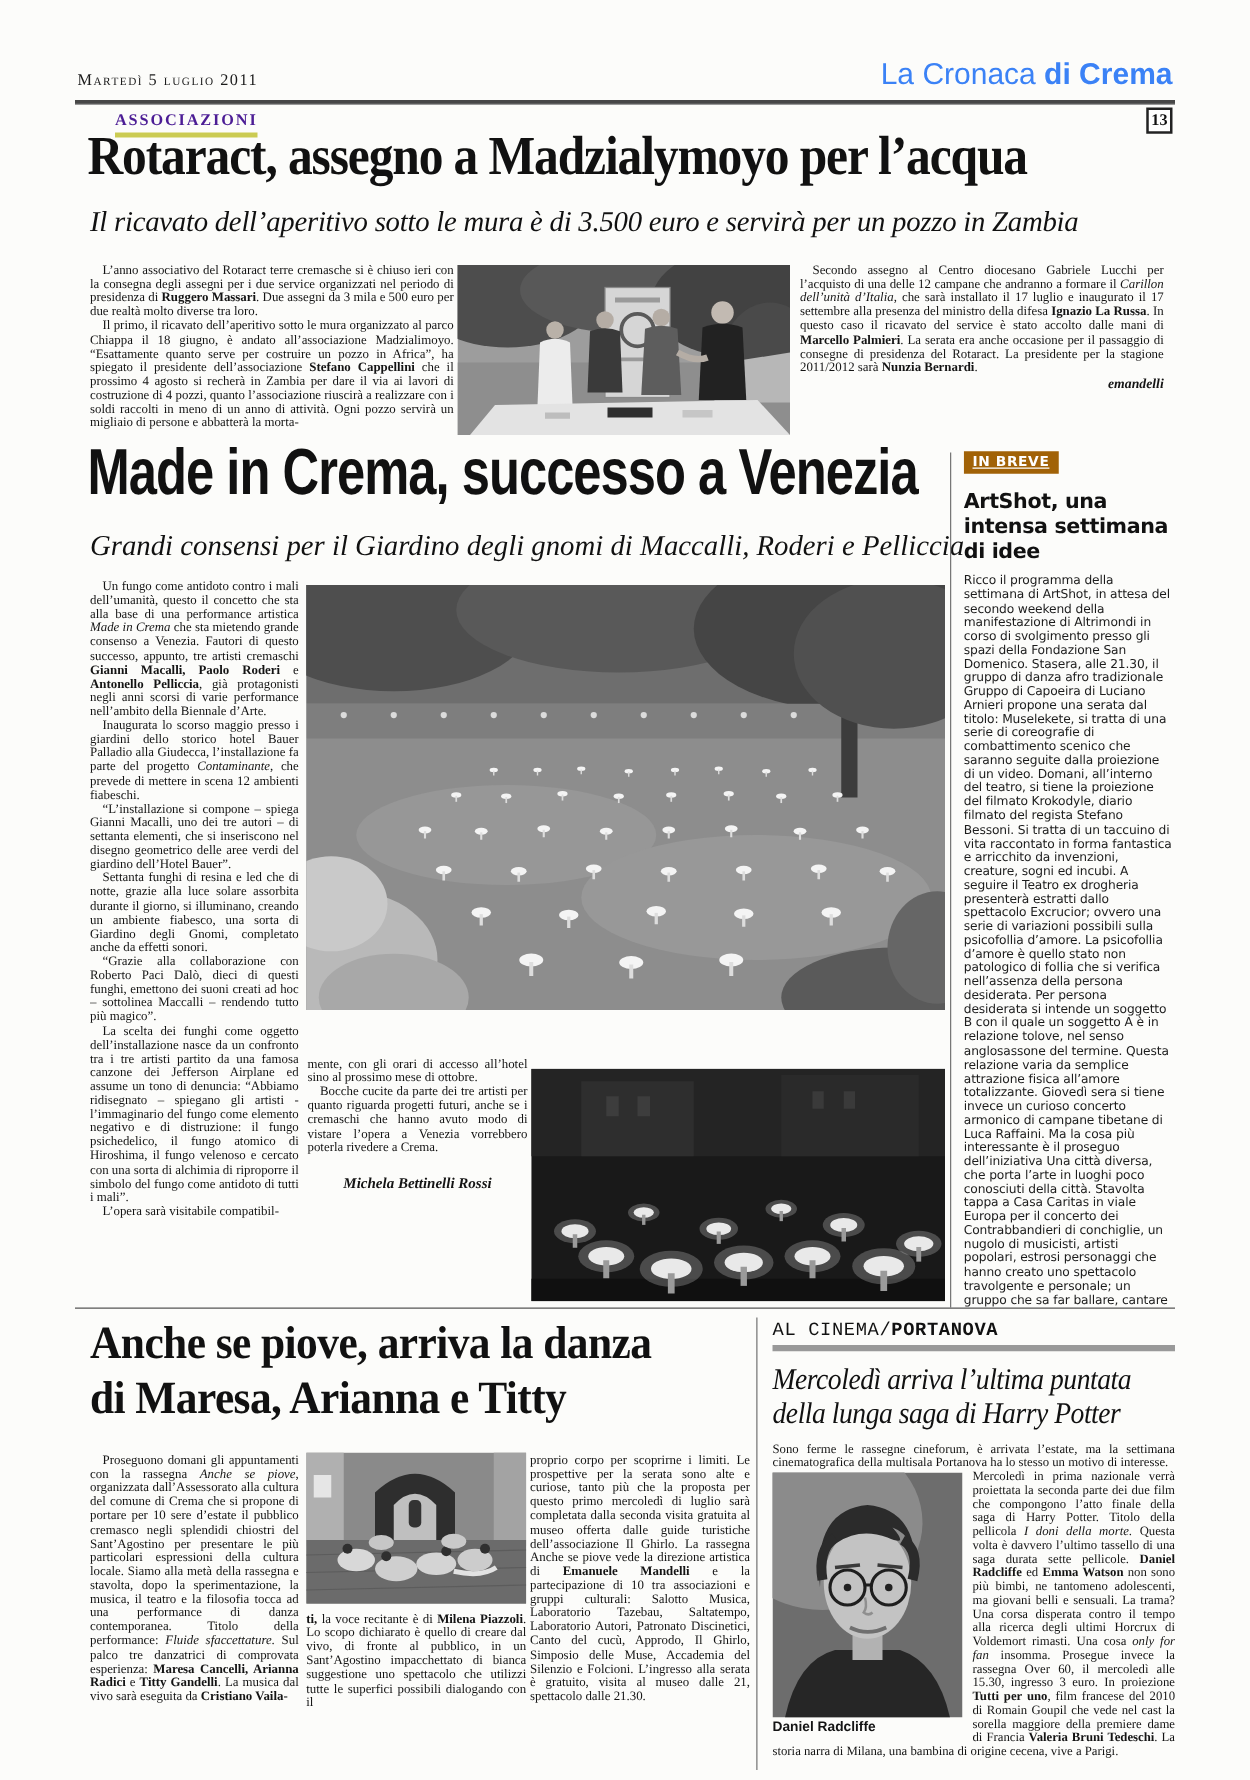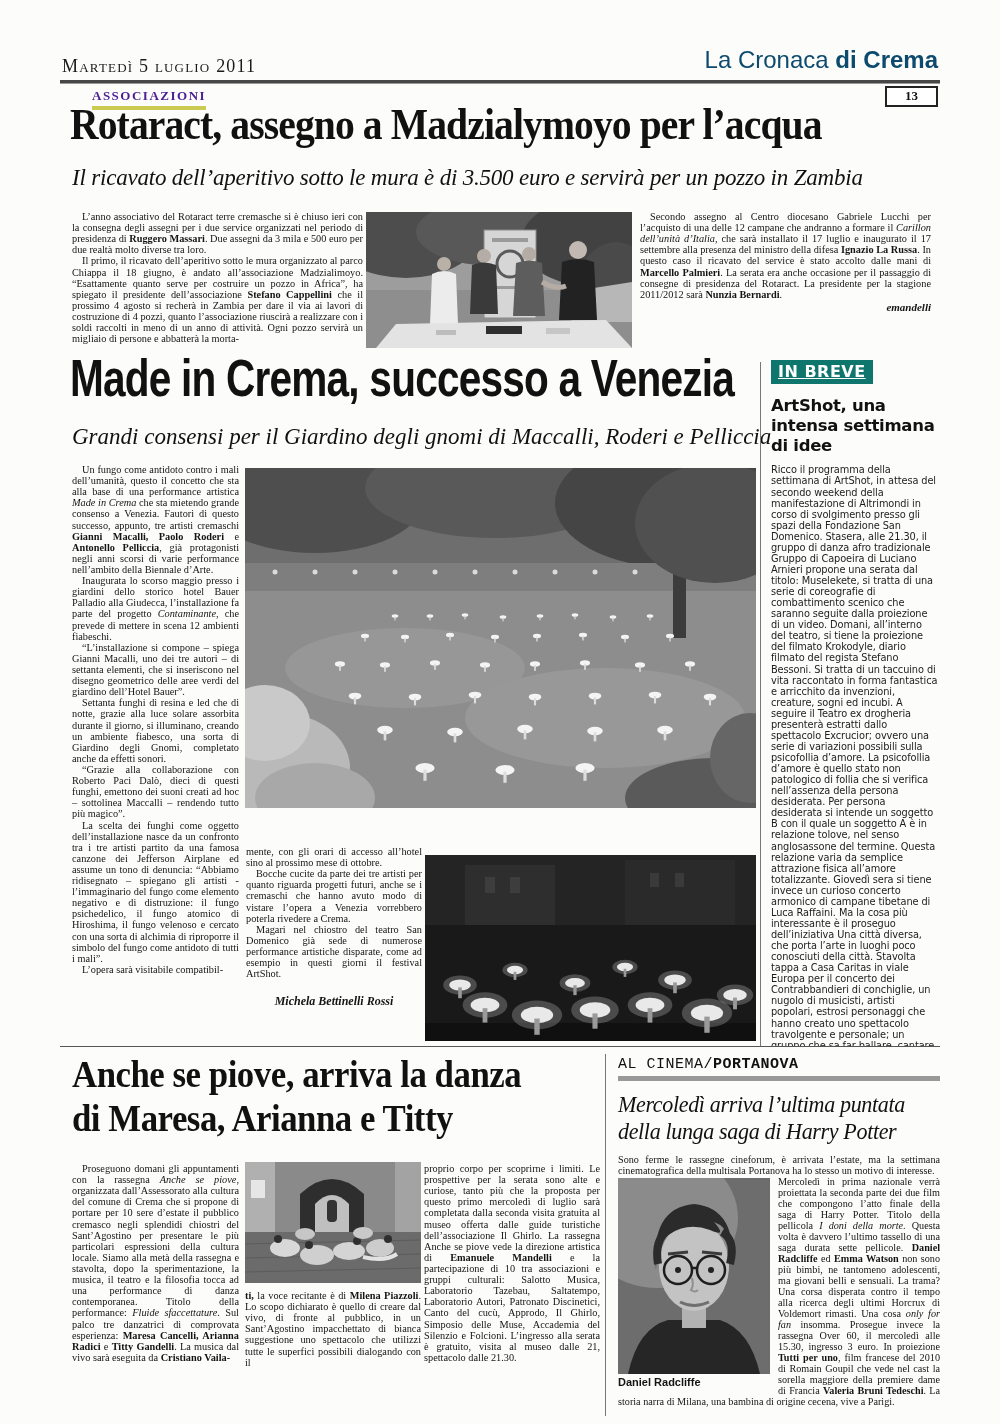--- a/index.html
+++ b/index.html
@@ -1,22 +1,22 @@
 <!DOCTYPE html>
 <html><head>
 <meta charset="utf-8">
 <style>
   html,body{margin:0;padding:0;background:#e8e8e6;}
   .page{position:relative;width:1000px;height:1424px;margin:0 auto;background:#fcfcfa;overflow:hidden;font-family:"Liberation Serif",serif;color:#111;}
 
   
-  .date{position:absolute;left:62px;top:56px;font-size:18px;font-variant:small-caps;letter-spacing:1.2px;color:#1a1a1a;}
-  .masthead{position:absolute;right:62px;top:46px;font-family:"Liberation Sans",sans-serif;font-size:24px;color:#0c4a6e;}
+  .date{position:absolute;left:62px;top:56px;font-size:13px;font-variant:small-caps;letter-spacing:1.2px;color:#1a1a1a;}
+  .masthead{position:absolute;right:62px;top:46px;font-family:"Liberation Sans",sans-serif;font-size:24px;color:#3b82f6;}
   .rule-top{position:absolute;left:60px;top:80px;width:880px;height:3px;background:#474747;border-bottom:1px solid #999;}
-  .pagebox{position:absolute;right:62px;top:86px;border:2px solid #222;padding:0 18px 1px;font-weight:bold;font-size:13px;background:#fff;}
+  .pagebox{position:absolute;right:62px;top:86px;border:2px solid #222;padding:0 2px 1px;font-weight:bold;font-size:13px;background:#fff;}
   .kicker{position:absolute;left:92px;top:88px;font-weight:bold;font-size:13px;color:#4c1d95;letter-spacing:1.5px;border-bottom:4px solid #cbcb52;padding-bottom:2px;}
 
   
   .bodytext{font-family:"Liberation Serif",serif;font-size:10.3px;line-height:1.08;text-align:justify;color:#141414;}
   .bodytext p{margin:0;text-indent:10px;}
   .bodytext p.noind{text-indent:0;}
   .sig{text-align:right;font-style:italic;font-weight:bold;font-size:11px;margin-top:2px;}
 
   
   .r-head{position:absolute;left:70px;top:103px;font-weight:bold;font-size:44px;line-height:1;letter-spacing:-1px;white-space:nowrap;transform:scaleX(.9);transform-origin:left top;}
@@ -31,21 +31,21 @@
   .m-colL{position:absolute;left:72px;top:464px;width:167px;height:586px;overflow:hidden;}
   .m-photo1{position:absolute;left:245px;top:468px;width:511px;height:340px;}
   .m-caption{position:absolute;left:245px;top:815px;width:511px;font-family:"Liberation Sans",sans-serif;font-weight:bold;font-size:10.5px;letter-spacing:-.1px;}
   .m-colM{position:absolute;left:246px;top:846px;width:176px;}
   .m-byline{text-align:center;font-weight:bold;font-style:italic;font-size:12px;margin-top:16px;}
   .m-photo2{position:absolute;left:425px;top:855px;width:331px;height:186px;}
 
   
   .sb-rule{position:absolute;left:760px;top:362px;width:1px;height:684px;background:#777;}
   .sidebar{position:absolute;left:771px;top:360px;width:168px;height:686px;overflow:hidden;}
-  .sb-label{display:inline-block;background:#0f766e;color:#fff;font-family:"DejaVu Sans",sans-serif;font-weight:bold;font-size:16px;padding:2px 7px 3px;text-decoration:underline;letter-spacing:.5px;}
+  .sb-label{display:inline-block;background:#a16207;color:#fff;font-family:"DejaVu Sans",sans-serif;font-weight:bold;font-size:11px;padding:2px 7px 3px;text-decoration:underline;letter-spacing:.5px;}
   .sb-title{font-family:"DejaVu Sans",sans-serif;font-weight:bold;font-size:16.5px;line-height:1.2;letter-spacing:-.3px;margin-top:12px;}
   .sb-body{font-family:"DejaVu Sans",sans-serif;font-size:9.8px;line-height:1.13;letter-spacing:-.1px;margin-top:9px;color:#1c1c1c;}
 
   
   .rule-bottom{position:absolute;left:60px;top:1046px;width:880px;height:1px;background:#555;}
   .v-rule2{position:absolute;left:605px;top:1054px;width:1px;height:362px;background:#777;}
 
   
   .d-head{position:absolute;left:72px;top:1053px;font-weight:bold;font-size:37px;line-height:1.18;letter-spacing:-.5px;white-space:pre-line;transform:scaleX(.94);transform-origin:left top;}
   .d-col1{position:absolute;left:72px;top:1163px;width:167px;}
@@ -208,21 +208,20 @@
       <ellipse cx="70" cy="330" rx="60" ry="35" fill="#a8a8a8"></ellipse>
       <ellipse cx="470" cy="330" rx="90" ry="40" fill="#5a5a5a"></ellipse>
       <ellipse cx="505" cy="290" rx="40" ry="45" fill="#666"></ellipse>
     </svg>
   </div>
 
 
   <div class="m-colM bodytext">
     <p class="noind">mente, con gli orari di accesso all’hotel sino al prossimo mese di ottobre.</p>
     <p>Bocche cucite da parte dei tre artisti  per quanto riguarda progetti futuri, anche se i cremaschi che hanno avuto modo di vistare l’opera a Venezia vorrebbero poterla rivedere a Crema.</p>
-    <p>Magari nel chiostro del  teatro San Domenico già sede di numerose performance artistiche disparate, come ad esempio in questi giorni il festival ArtShot.</p>
     <div class="m-byline">Michela Bettinelli Rossi</div>
   </div>
 
   <div class="m-photo2">
     <svg viewBox="0 0 331 186" width="331" height="186">
       <defs>
         <g id="glow">
             <ellipse cx="0" cy="0" rx="14" ry="8" fill="#fff" opacity=".22"></ellipse>
             <ellipse cx="0" cy="0" rx="9" ry="4.6" fill="#e9e9e9"></ellipse>
             <rect x="-1.5" y="2" width="3" height="9" fill="#9a9a9a"></rect>

